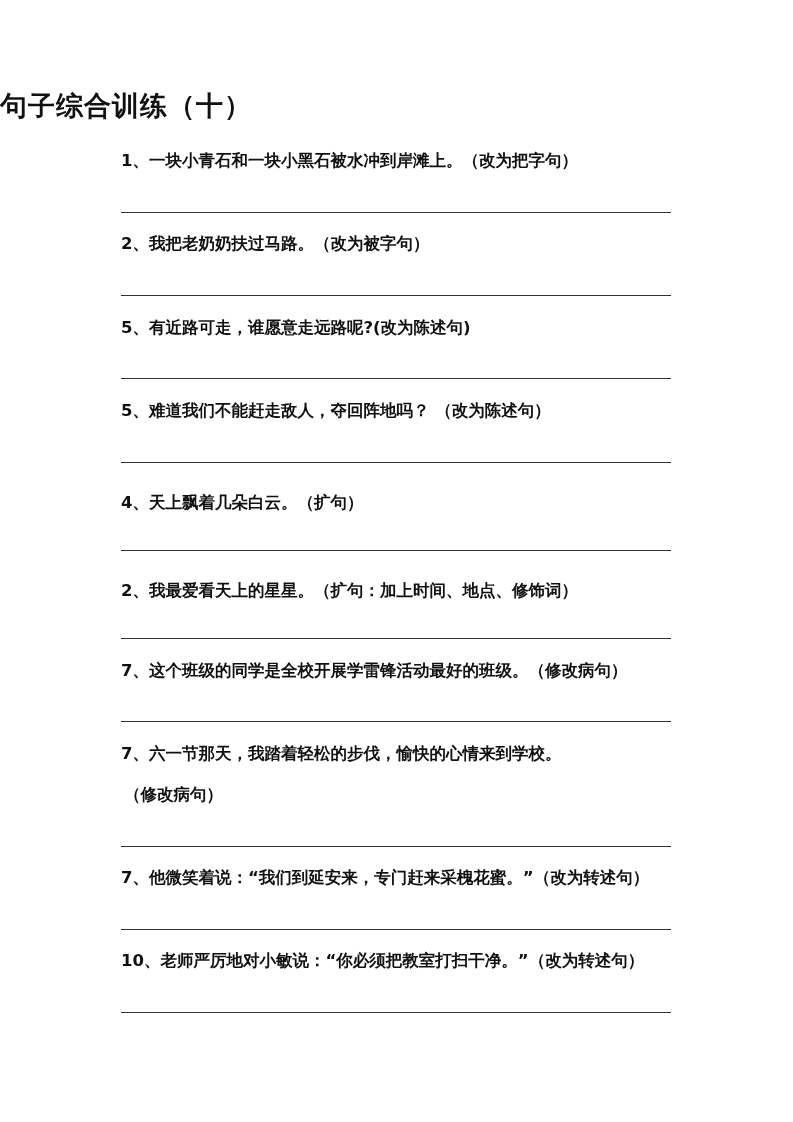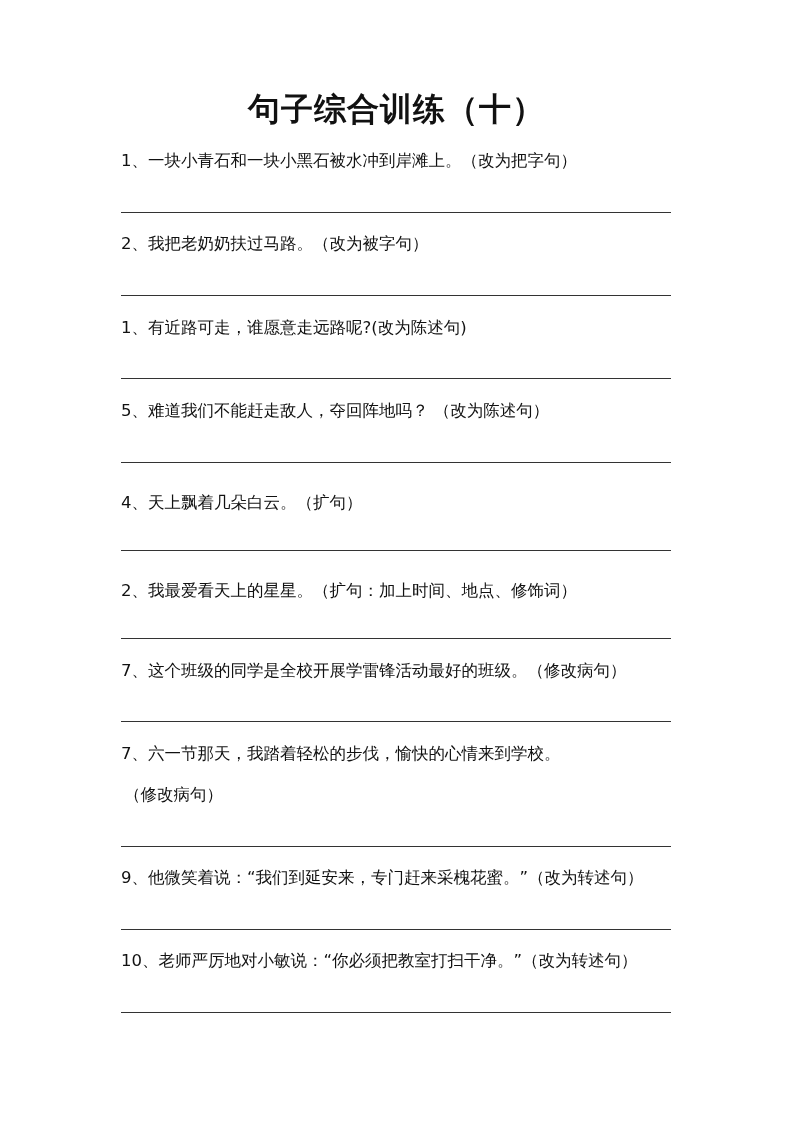--- a/index.html
+++ b/index.html
@@ -1,49 +1,49 @@
 <!DOCTYPE html>
 <html><head>
   <meta charset="utf-8">
   <style>
     html, body { margin: 0; padding: 0; background: #ffffff; }
     body { width: 793px; height: 1122px; position: relative; overflow: hidden;
            font-family: "DejaVu Sans", "Liberation Sans", sans-serif; color: #111; }
-    .title { position: absolute; top: 88px; left: 0; width: 793px; text-align: center;
-             font-size: 32px; font-weight: bold; letter-spacing: 1px; }
-    .q { position: absolute; left: 121px; font-size: 16.5px; font-weight: normal; white-space: nowrap; }
+    .title { position: absolute; top: 88px; left: 0; width: 793px; 
+             font-size: 27px; font-weight: bold; letter-spacing: 1px; }
+    .q { position: absolute; left: 121px; font-size: 16.5px; font-weight: bold; white-space: nowrap; }
     .line { position: absolute; left: 121px; width: 550px; height: 0; border-top: 1.2px solid #333; }
   </style>
 </head>
 <body>
 
 <div class="title">句子综合训练（十）</div>
 
 <div class="q" style="top:150px">1、一块小青石和一块小黑石被水冲到岸滩上。（改为把字句）</div>
 <div class="line" style="top:212px"></div>
 
 <div class="q" style="top:233px">2、我把老奶奶扶过马路。（改为被字句）</div>
 <div class="line" style="top:295px"></div>
 
-<div class="q" style="top:317px">1、有近路可走，谁愿意走远路呢?(改为陈述句)</div>
+<div class="q" style="top:317px">5、有近路可走，谁愿意走远路呢?(改为陈述句)</div>
 <div class="line" style="top:378px"></div>
 
 <div class="q" style="top:400px">5、难道我们不能赶走敌人，夺回阵地吗？ （改为陈述句）</div>
 <div class="line" style="top:462px"></div>
 
 <div class="q" style="top:492px">4、天上飘着几朵白云。（扩句）</div>
 <div class="line" style="top:550px"></div>
 
 <div class="q" style="top:580px">2、我最爱看天上的星星。（扩句：加上时间、地点、修饰词）</div>
 <div class="line" style="top:638px"></div>
 
 <div class="q" style="top:660px">7、这个班级的同学是全校开展学雷锋活动最好的班级。（修改病句）</div>
 <div class="line" style="top:721px"></div>
 
 <div class="q" style="top:743px">7、六一节那天，我踏着轻松的步伐，愉快的心情来到学校。</div>
 <div class="q" style="top:784px; left:124px">（修改病句）</div>
 <div class="line" style="top:846px"></div>
 
-<div class="q" style="top:867px">9、他微笑着说：“我们到延安来，专门赶来采槐花蜜。”（改为转述句）</div>
+<div class="q" style="top:867px">7、他微笑着说：“我们到延安来，专门赶来采槐花蜜。”（改为转述句）</div>
 <div class="line" style="top:929px"></div>
 
 <div class="q" style="top:950px">10、老师严厉地对小敏说：“你必须把教室打扫干净。”（改为转述句）</div>
 <div class="line" style="top:1012px"></div>
 
 </body></html>

